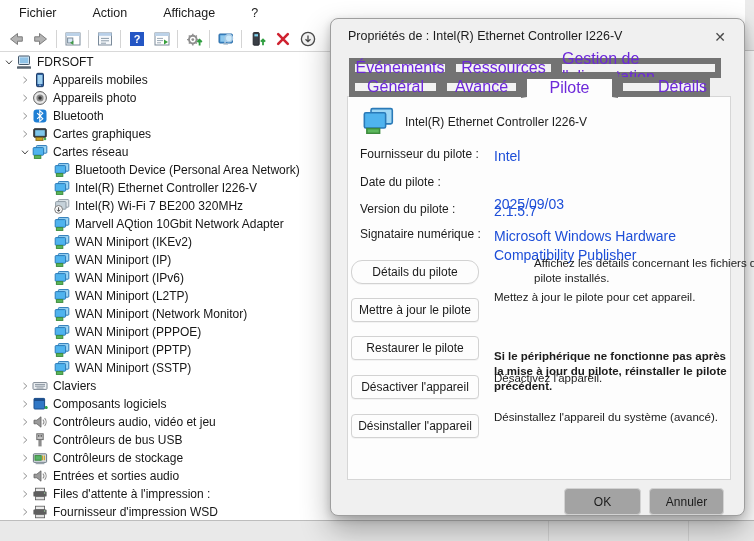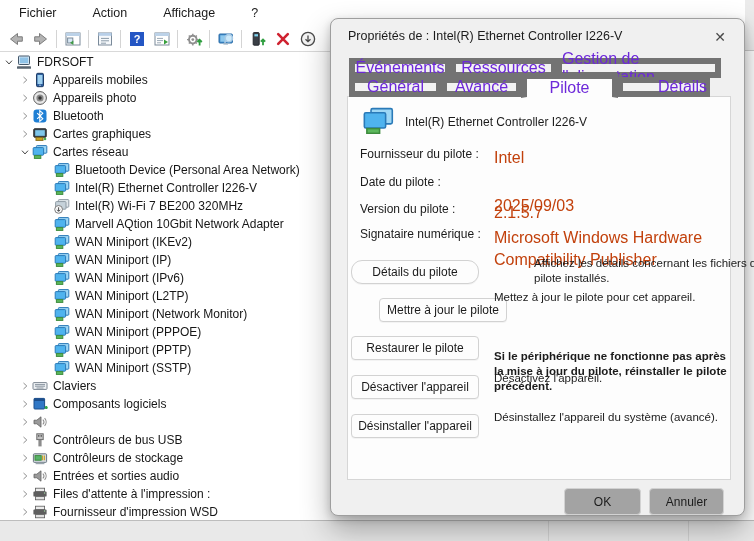--- a/index.html
+++ b/index.html
@@ -43,21 +43,21 @@
          background:#f2f2f2; border:6px solid #737373; margin-right:-1px; }
   .tab.active { background:#fdfdfd; position:relative; z-index:4; height:25px; margin-top:-4px;
                 border-bottom:1px solid #fdfdfd; }
 
   .panel { position:absolute; left:16px; top:77px; width:384px; height:384px; background:#fdfdfd;
            border:1px solid #d6d6d6; z-index:1; }
   .dev-icon { position:absolute; left:14px; top:10px; width:32px; height:27px; }
   .dev-icon svg { width:32px; height:27px; }
   .dev-name { position:absolute; left:57px; top:18px; font-size:12px; color:#1b1b1b; }
   .f-label { position:absolute; left:12px; font-size:12px; color:#1b1b1b; }
-  .f-value { position:absolute; left:146px; font-size:16px; color:#c2410c; width:234px; line-height:1.35; }
+  .f-value { position:absolute; left:146px; font-size:14px; color:#1d4ed8; width:234px; line-height:1.35; }
   .act-btn { position:absolute; left:3px; width:128px; height:24px; background:#fdfdfd; border:1px solid #d2d2d2;
              border-radius:4px; font-size:12px; color:#1b1b1b; font-family:"Liberation Sans",sans-serif;
              display:flex; align-items:center; justify-content:center; box-shadow:0 1px 0 rgba(0,0,0,.04); }
   .act-desc { position:absolute; left:146px; width:234px; font-size:11.5px; color:#1b1b1b; line-height:1.32; }
 
   .dlg-footer-btn { position:absolute; height:27px; background:#a3a3a3; border:1px solid #d2d2d2; border-radius:4px;
                     font-size:12px; color:#1b1b1b; font-family:"Liberation Sans",sans-serif;
                     display:flex; align-items:center; justify-content:center; box-shadow:0 1px 0 rgba(0,0,0,.04); }
   .btn-ok { left:233px; top:469px; width:77px; }
   .btn-cancel { left:318px; top:469px; width:75px; }
@@ -436,20 +436,21 @@
             <svg viewBox="0 0 16 16" xmlns="http://www.w3.org/2000/svg">
               <path d="M6 4l4.4 4L6 12" fill="none" stroke="#8a8a8a" stroke-width="1.3"></path>
             </svg>
           </span>
           <span class="ticon">
             <svg viewBox="0 0 16 16" xmlns="http://www.w3.org/2000/svg">
               <path d="M2 6.2h2.8L9 2.8v10.4L4.8 9.8H2z" fill="#9a9a9a" stroke="#5d5d5d" stroke-width="0.8"></path>
               <path d="M10.8 5.6a3.4 3.4 0 010 4.8M12.6 4.1a5.8 5.8 0 010 7.8" fill="none" stroke="#8c8c8c" stroke-width="1.1"></path>
             </svg>
           </span>
+          <span>Contrôleurs audio, vidéo et jeu</span>
         </div>
         <div class="tree-row lvl1">
           <span class="chev">
             <svg viewBox="0 0 16 16" xmlns="http://www.w3.org/2000/svg">
               <path d="M6 4l4.4 4L6 12" fill="none" stroke="#8a8a8a" stroke-width="1.3"></path>
             </svg>
           </span>
           <span class="ticon">
             <svg viewBox="0 0 16 16" xmlns="http://www.w3.org/2000/svg">
               <rect x="6.4" y="7.6" width="3.2" height="6.8" fill="#8c8c8c"></rect>
@@ -563,21 +564,21 @@
           <div class="f-label" style="top: 78px;">Date du pilote :</div>
           <div class="f-value" style="top: 78px; margin-top: 20px;">2025/09/03</div>
           <div class="f-label" style="top: 105px;">Version du pilote :</div>
           <div class="f-value" style="top: 105px;">2.1.5.7</div>
           <div class="f-label" style="top: 130px;">Signataire numérique :</div>
           <div class="f-value" style="top: 130px;">Microsoft Windows Hardware Compatibility Publisher</div>
         </div>
       <div id="actions">
           <button class="act-btn" style="top: 163px; border-radius: 11px;">Détails du pilote</button>
           <div class="act-desc" style="top: 159px; margin-left: 40px;">Affichez les détails concernant les fichiers du pilote installés.</div>
-          <button class="act-btn" style="top: 201px; margin-left: 28px;">Mettre à jour le pilote</button>
+          <button class="act-btn" style="top: 201px;">Mettre à jour le pilote</button>
           <div class="act-desc" style="top: 193px;">Mettez à jour le pilote pour cet appareil.</div>
           <button class="act-btn" style="top: 239px;">Restaurer le pilote</button>
           <div class="act-desc" style="top: 252px; font-weight: bold;">Si le périphérique ne fonctionne pas après la mise à jour du pilote, réinstaller le pilote précédent.</div>
           <button class="act-btn" style="top: 278px;">Désactiver l'appareil</button>
           <div class="act-desc" style="top: 274px;">Désactivez l'appareil.</div>
           <button class="act-btn" style="top: 317px;">Désinstaller l'appareil</button>
           <div class="act-desc" style="top: 313px;">Désinstallez l'appareil du système (avancé).</div>
         </div>
     </div>
 

